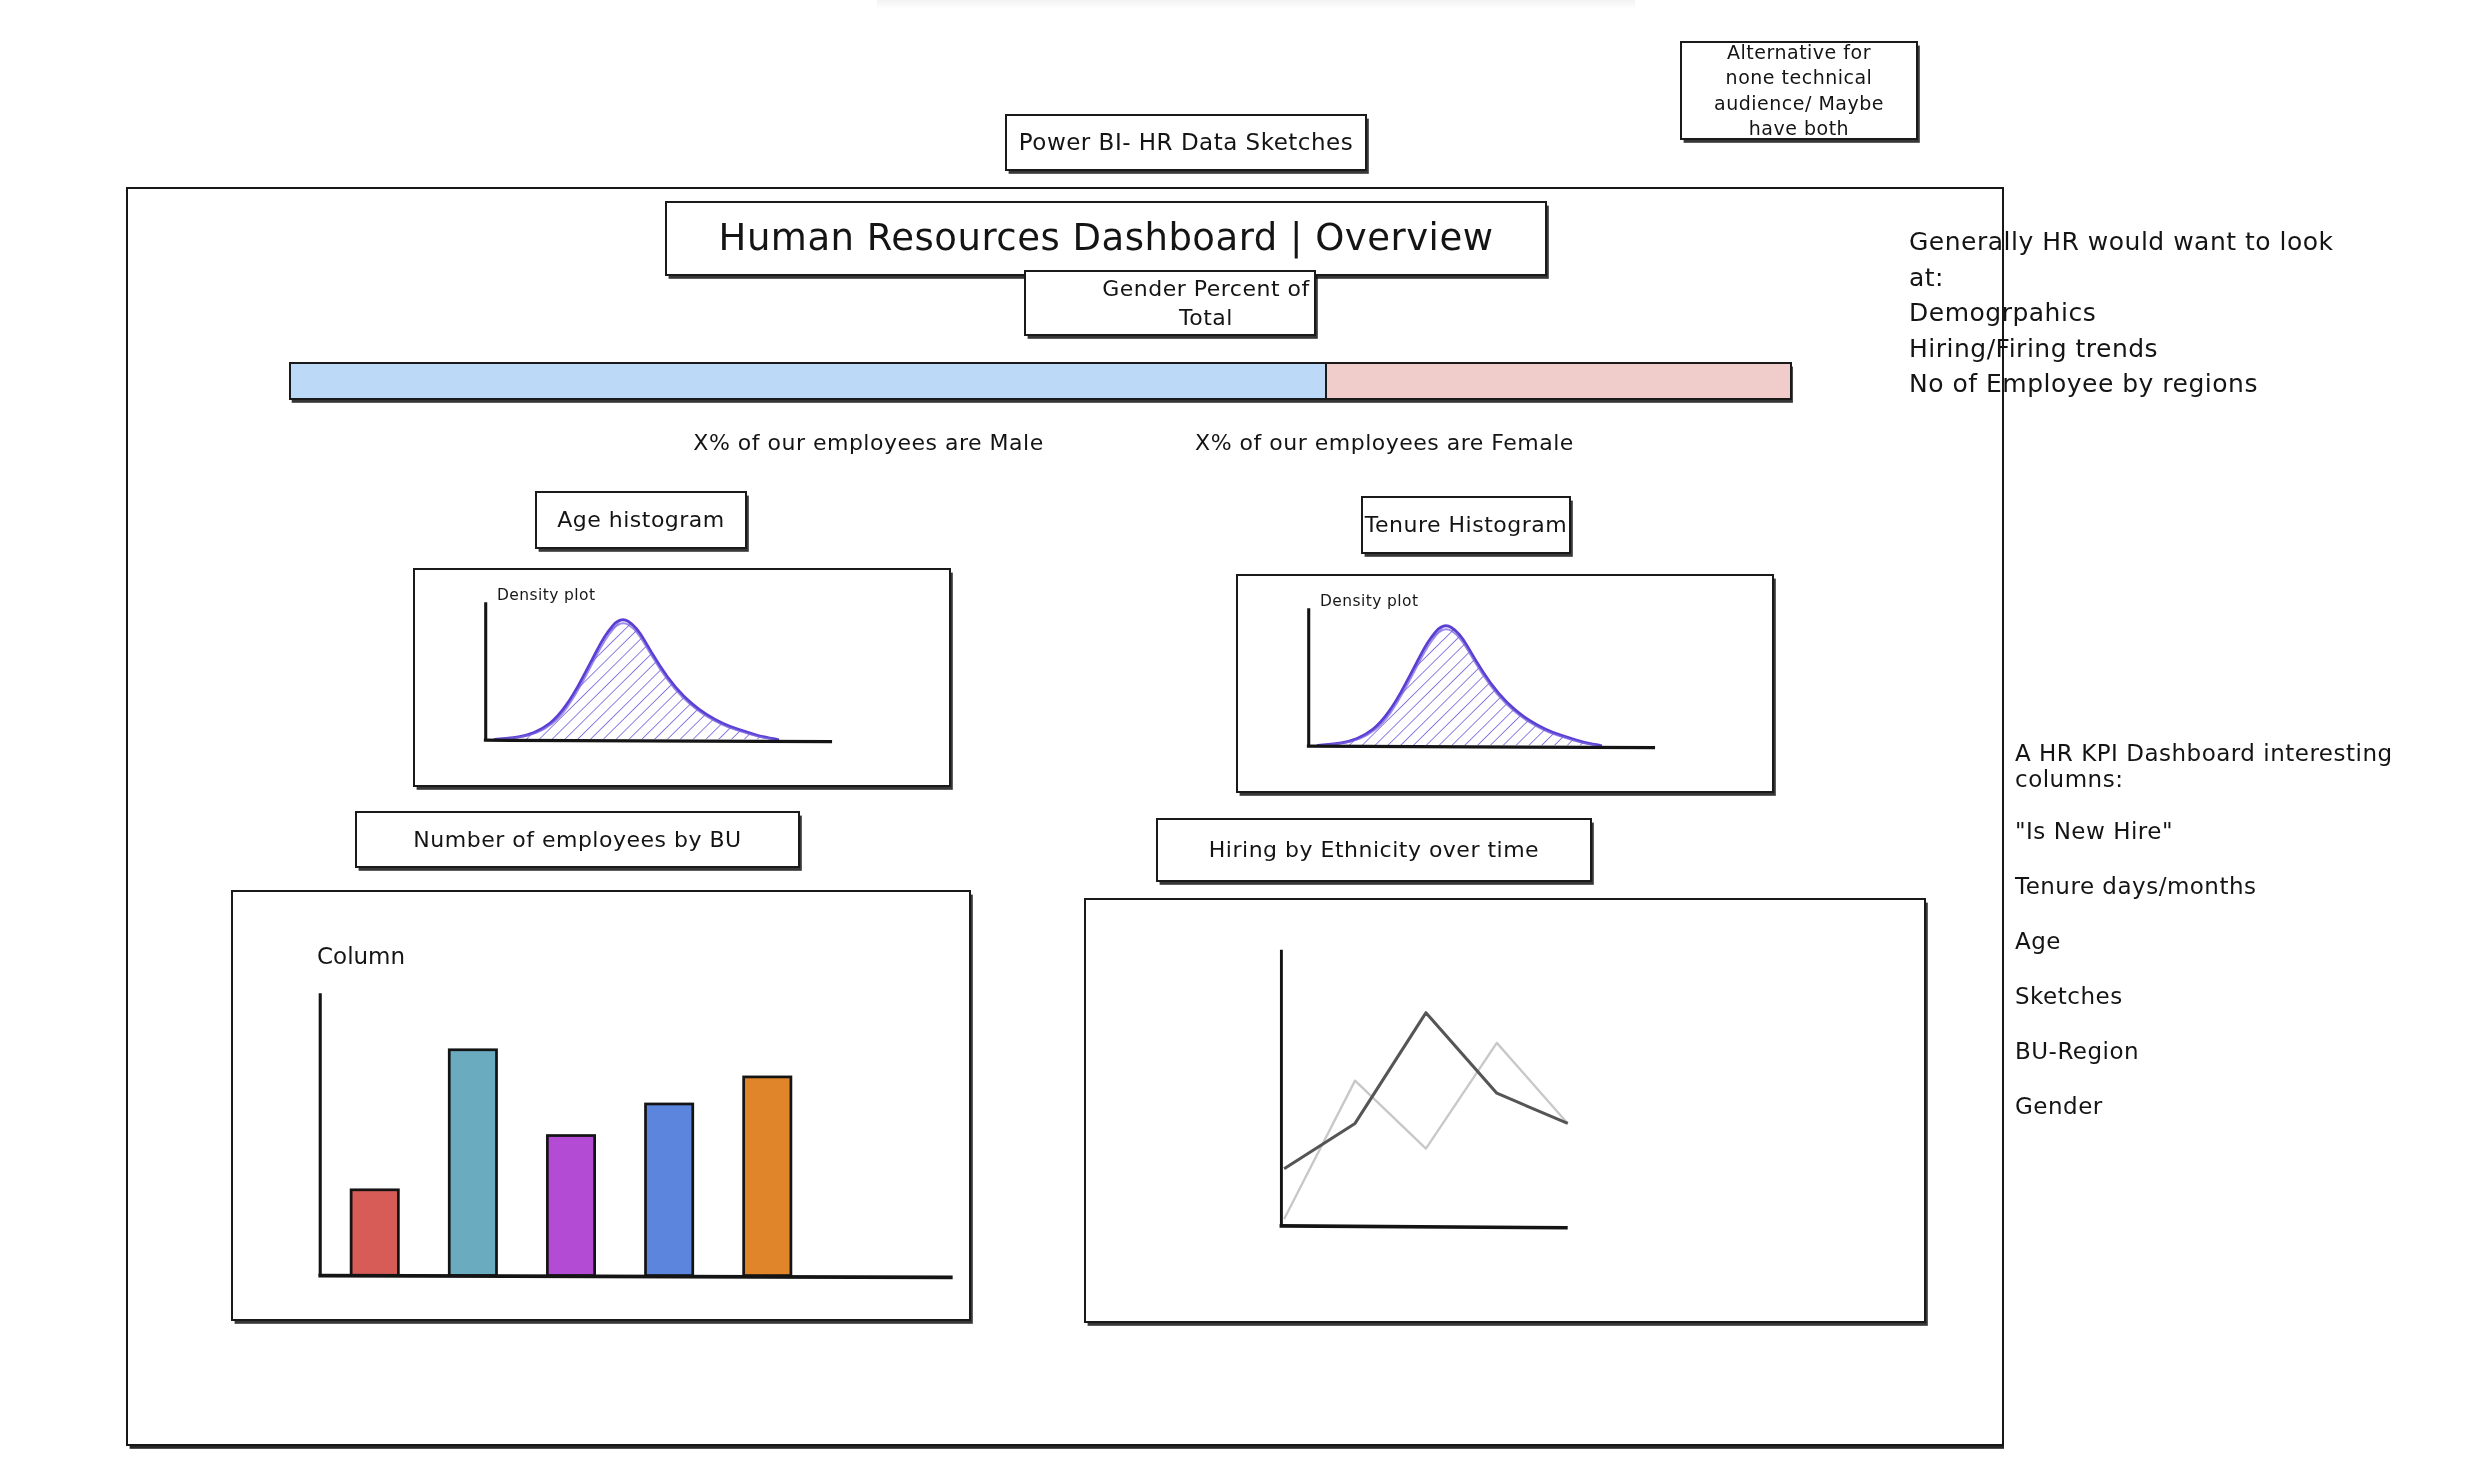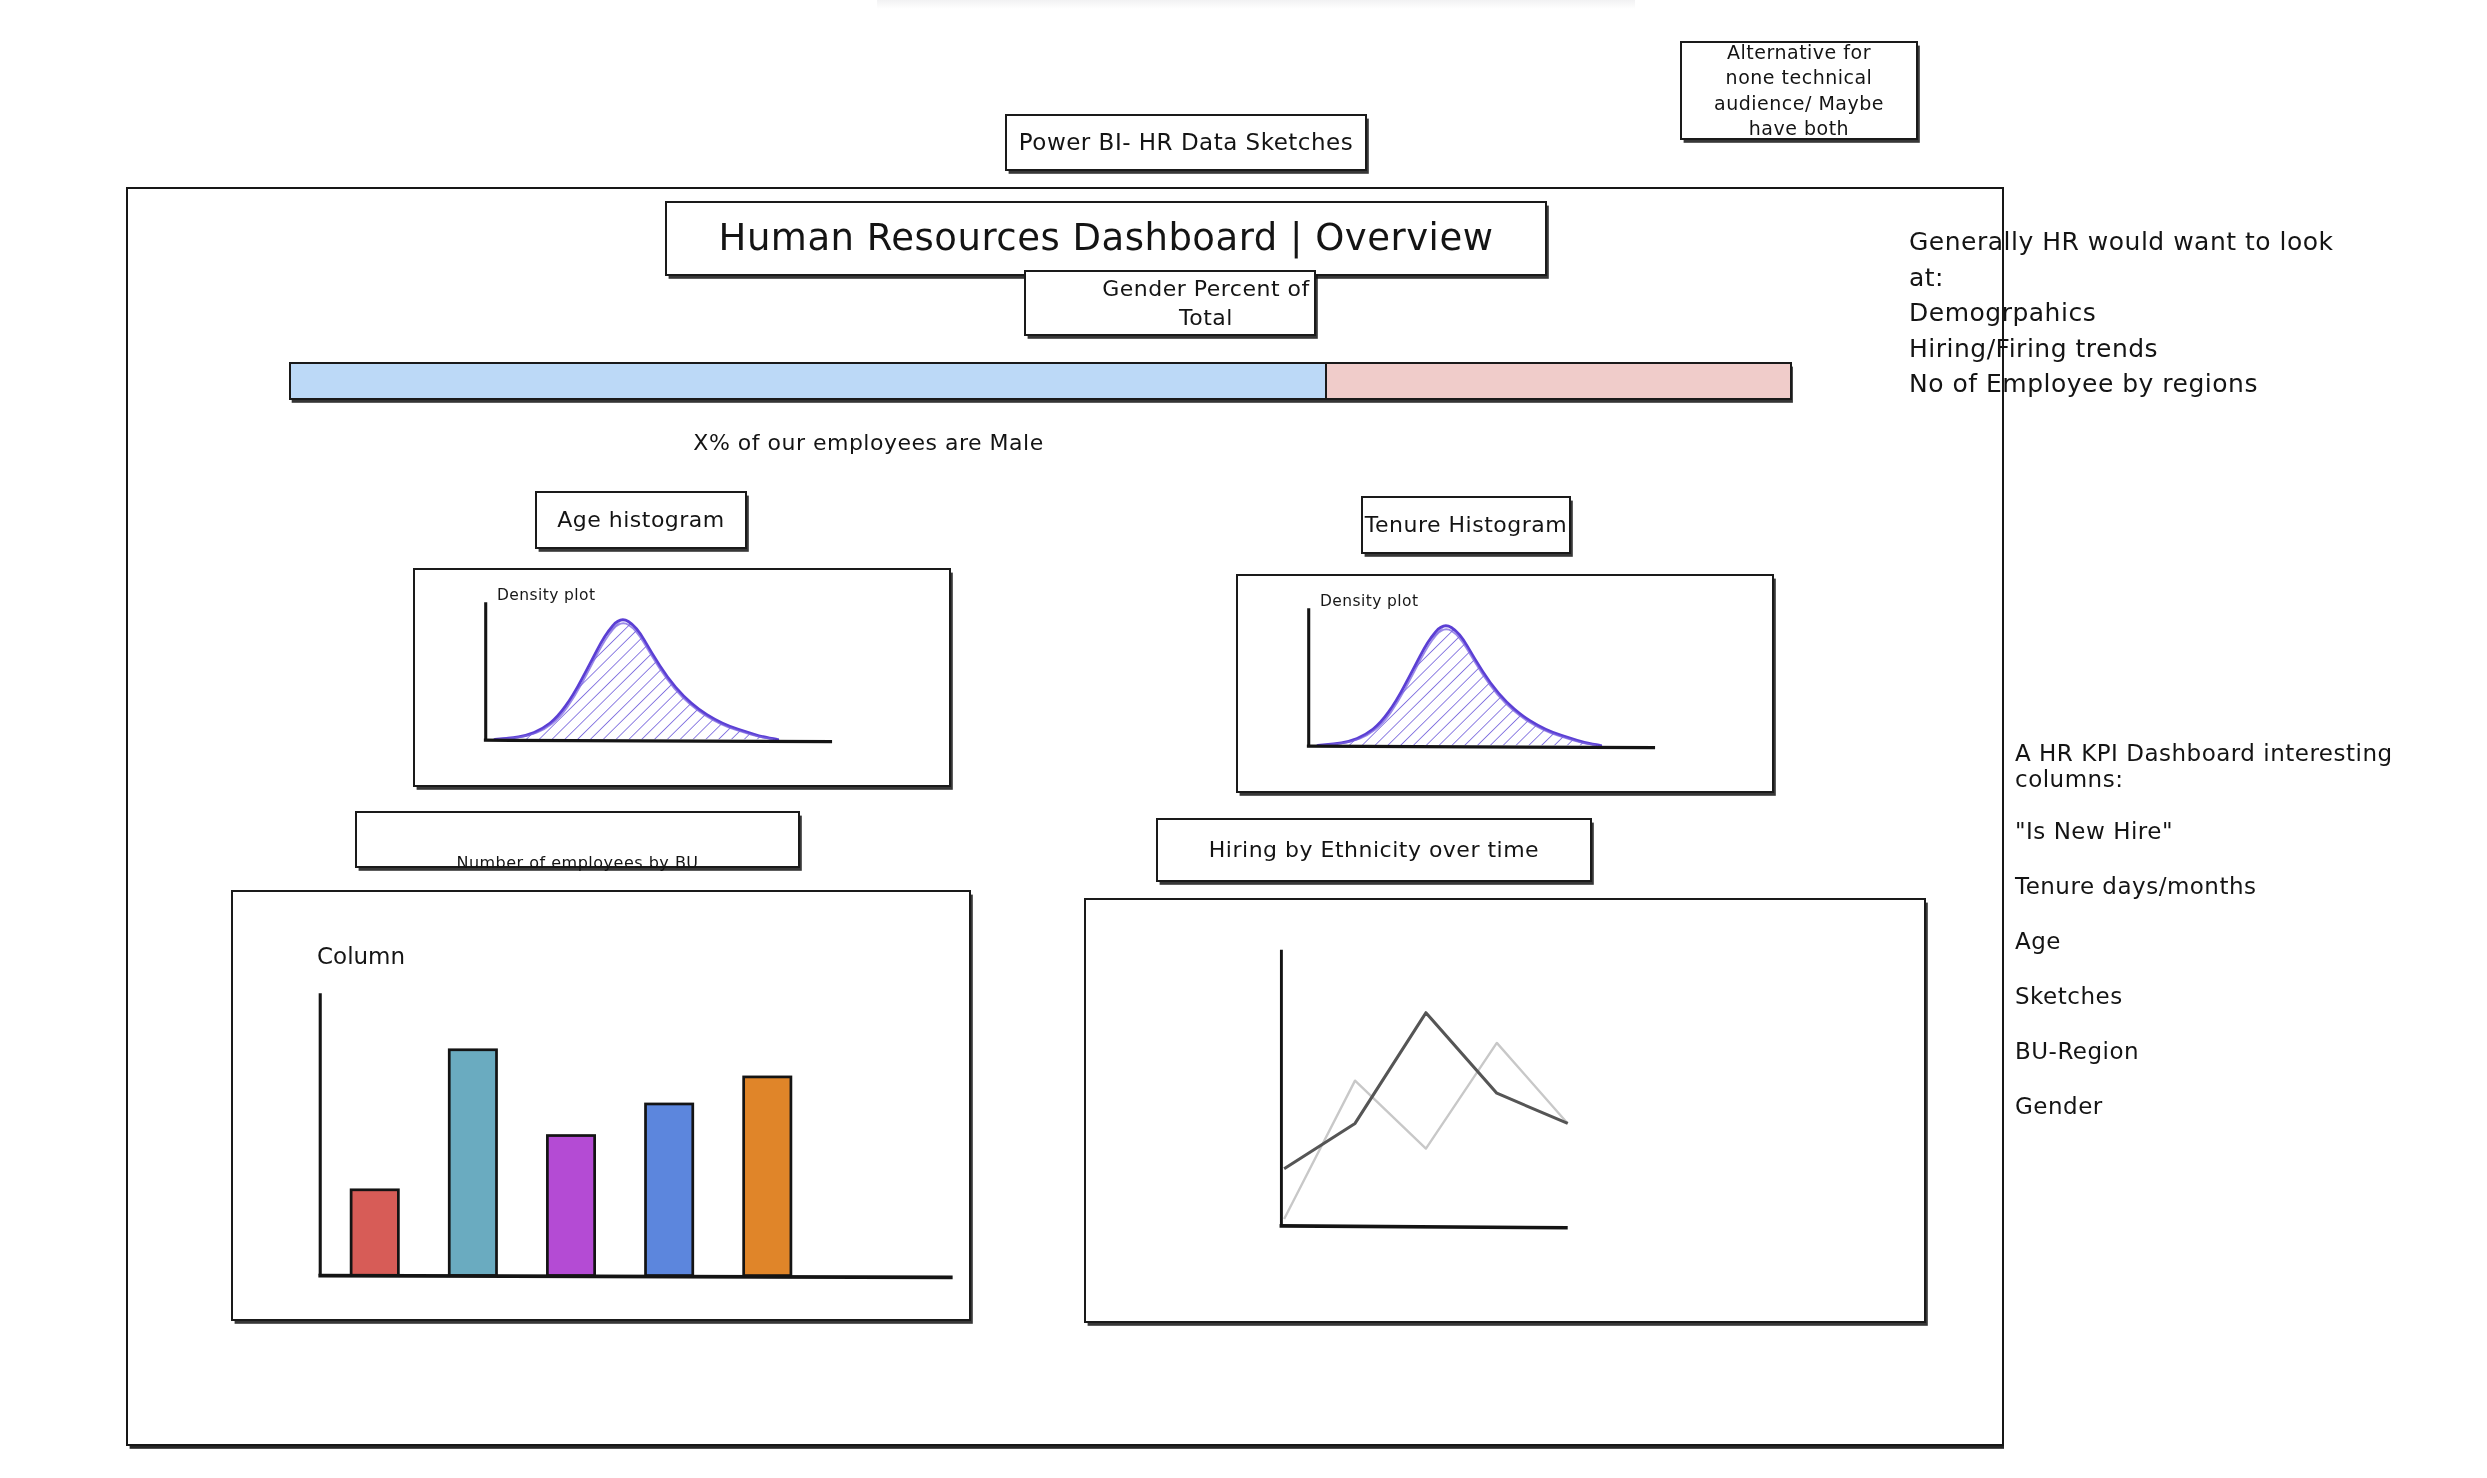--- a/index.html
+++ b/index.html
@@ -67,21 +67,21 @@
   #gender-bar .seg-female { height: 100%; border-left: 2.7px solid #1a1a1a; }
   #male-caption  { left: 640px; top: 426px; width: 457px; height: 33px; font-size: 22px; }
   #female-caption{ left: 1138px; top: 426px; width: 493px; height: 33px; font-size: 22px; }
 
   
   #age-hist-box   { left: 535px;  top: 491px; width: 212px; height: 58px; }
   #age-hist-text  { left: 535px;  top: 491px; width: 212px; height: 58px; font-size: 22px; }
   #tenure-hist-box  { left: 1361px; top: 496px; width: 210px; height: 58px; }
   #tenure-hist-text { left: 1361px; top: 496px; width: 210px; height: 58px; font-size: 22px; }
   #bu-box    { left: 355px;  top: 811px; width: 445px; height: 57px; }
-  #bu-text   { left: 355px;  top: 834px; width: 445px; height: 57px; font-size: 16px; }
+  #bu-text   { left: 355px;  top: 811px; width: 445px; height: 57px; font-size: 22px; }
   #ethn-box  { left: 1156px; top: 818px; width: 436px; height: 64px; }
   #ethn-text { left: 1156px; top: 818px; width: 436px; height: 64px; font-size: 22px; }
 
   
   #density-panel-age    { left: 413px;  top: 568px; width: 538px; height: 219px; }
   #density-panel-tenure { left: 1236px; top: 574px; width: 538px; height: 219px; }
   .dp-label {
     position: absolute; left: 82px; top: 16.4px;
     font-size: 15.5px; color: #181818; letter-spacing: 0.4px;
   }
@@ -141,20 +141,21 @@
 
   <div class="hbox" id="gender-pct-box"></div>
   <div class="hlabel" id="gender-pct-text">Gender Percent of
 Total</div>
 
   <div id="gender-bar">
     <div class="seg-male" style="width: 69%; background: rgb(188, 217, 247);"></div>
     <div class="seg-female" style="width: 31%; background: rgb(240, 204, 202);"></div>
   </div>
   <div class="hlabel" id="male-caption">X% of our employees are Male</div>
+  <div class="hlabel" id="female-caption">X% of our employees are Female</div>
 
   <div class="hbox" id="age-hist-box"></div>
   <div class="hlabel" id="age-hist-text">Age histogram</div>
 
   <div class="hbox" id="tenure-hist-box"></div>
   <div class="hlabel" id="tenure-hist-text">Tenure Histogram</div>
 
   <div class="hbox" id="density-panel-age">
     <div class="dp-label">Density plot</div>
     <svg class="dp-svg" viewBox="0 0 589 240" preserveAspectRatio="none">

